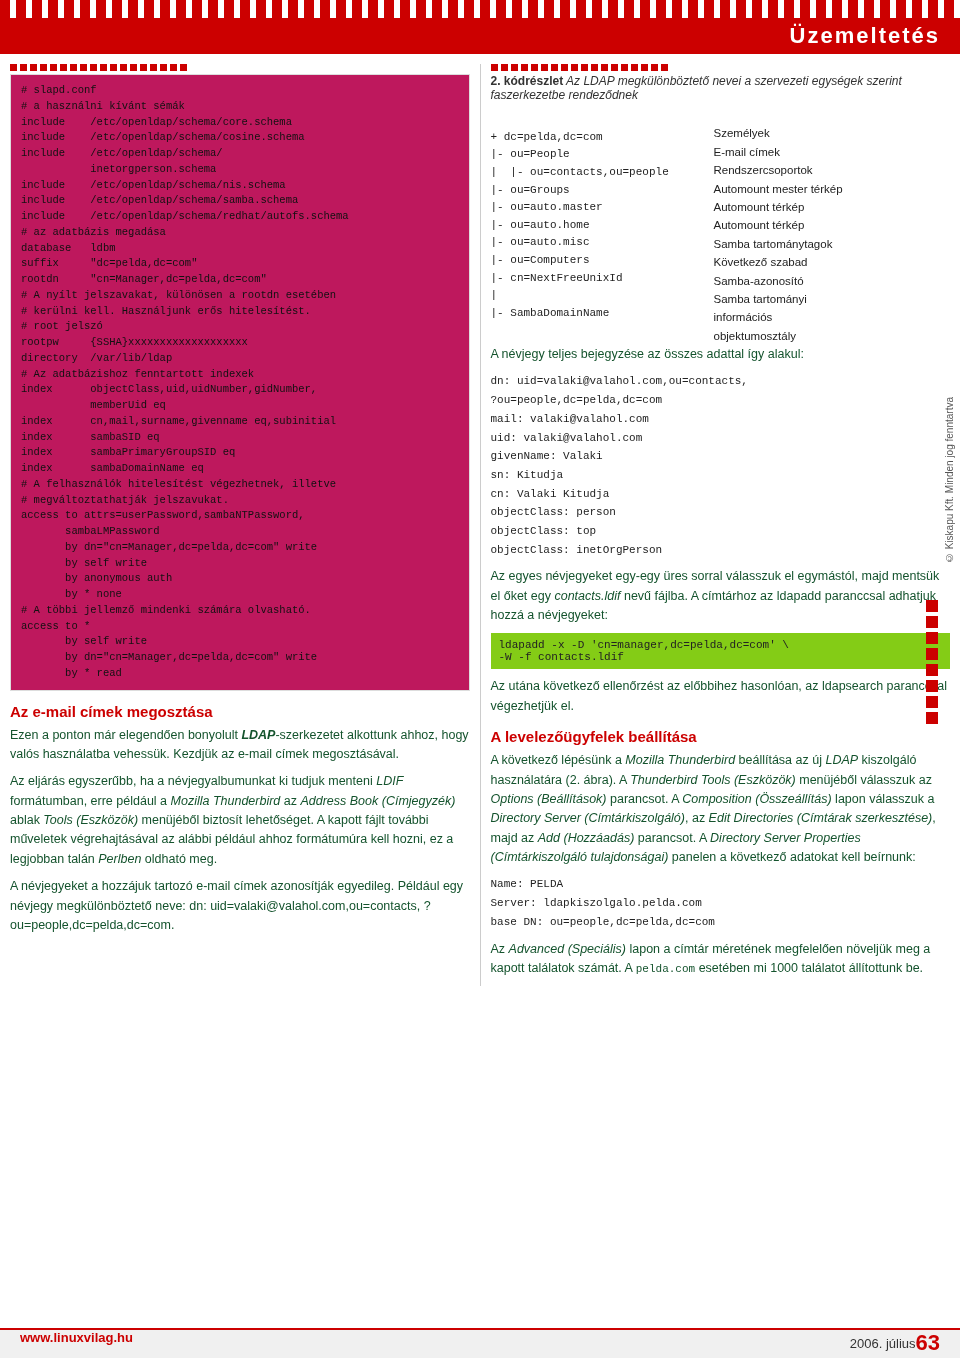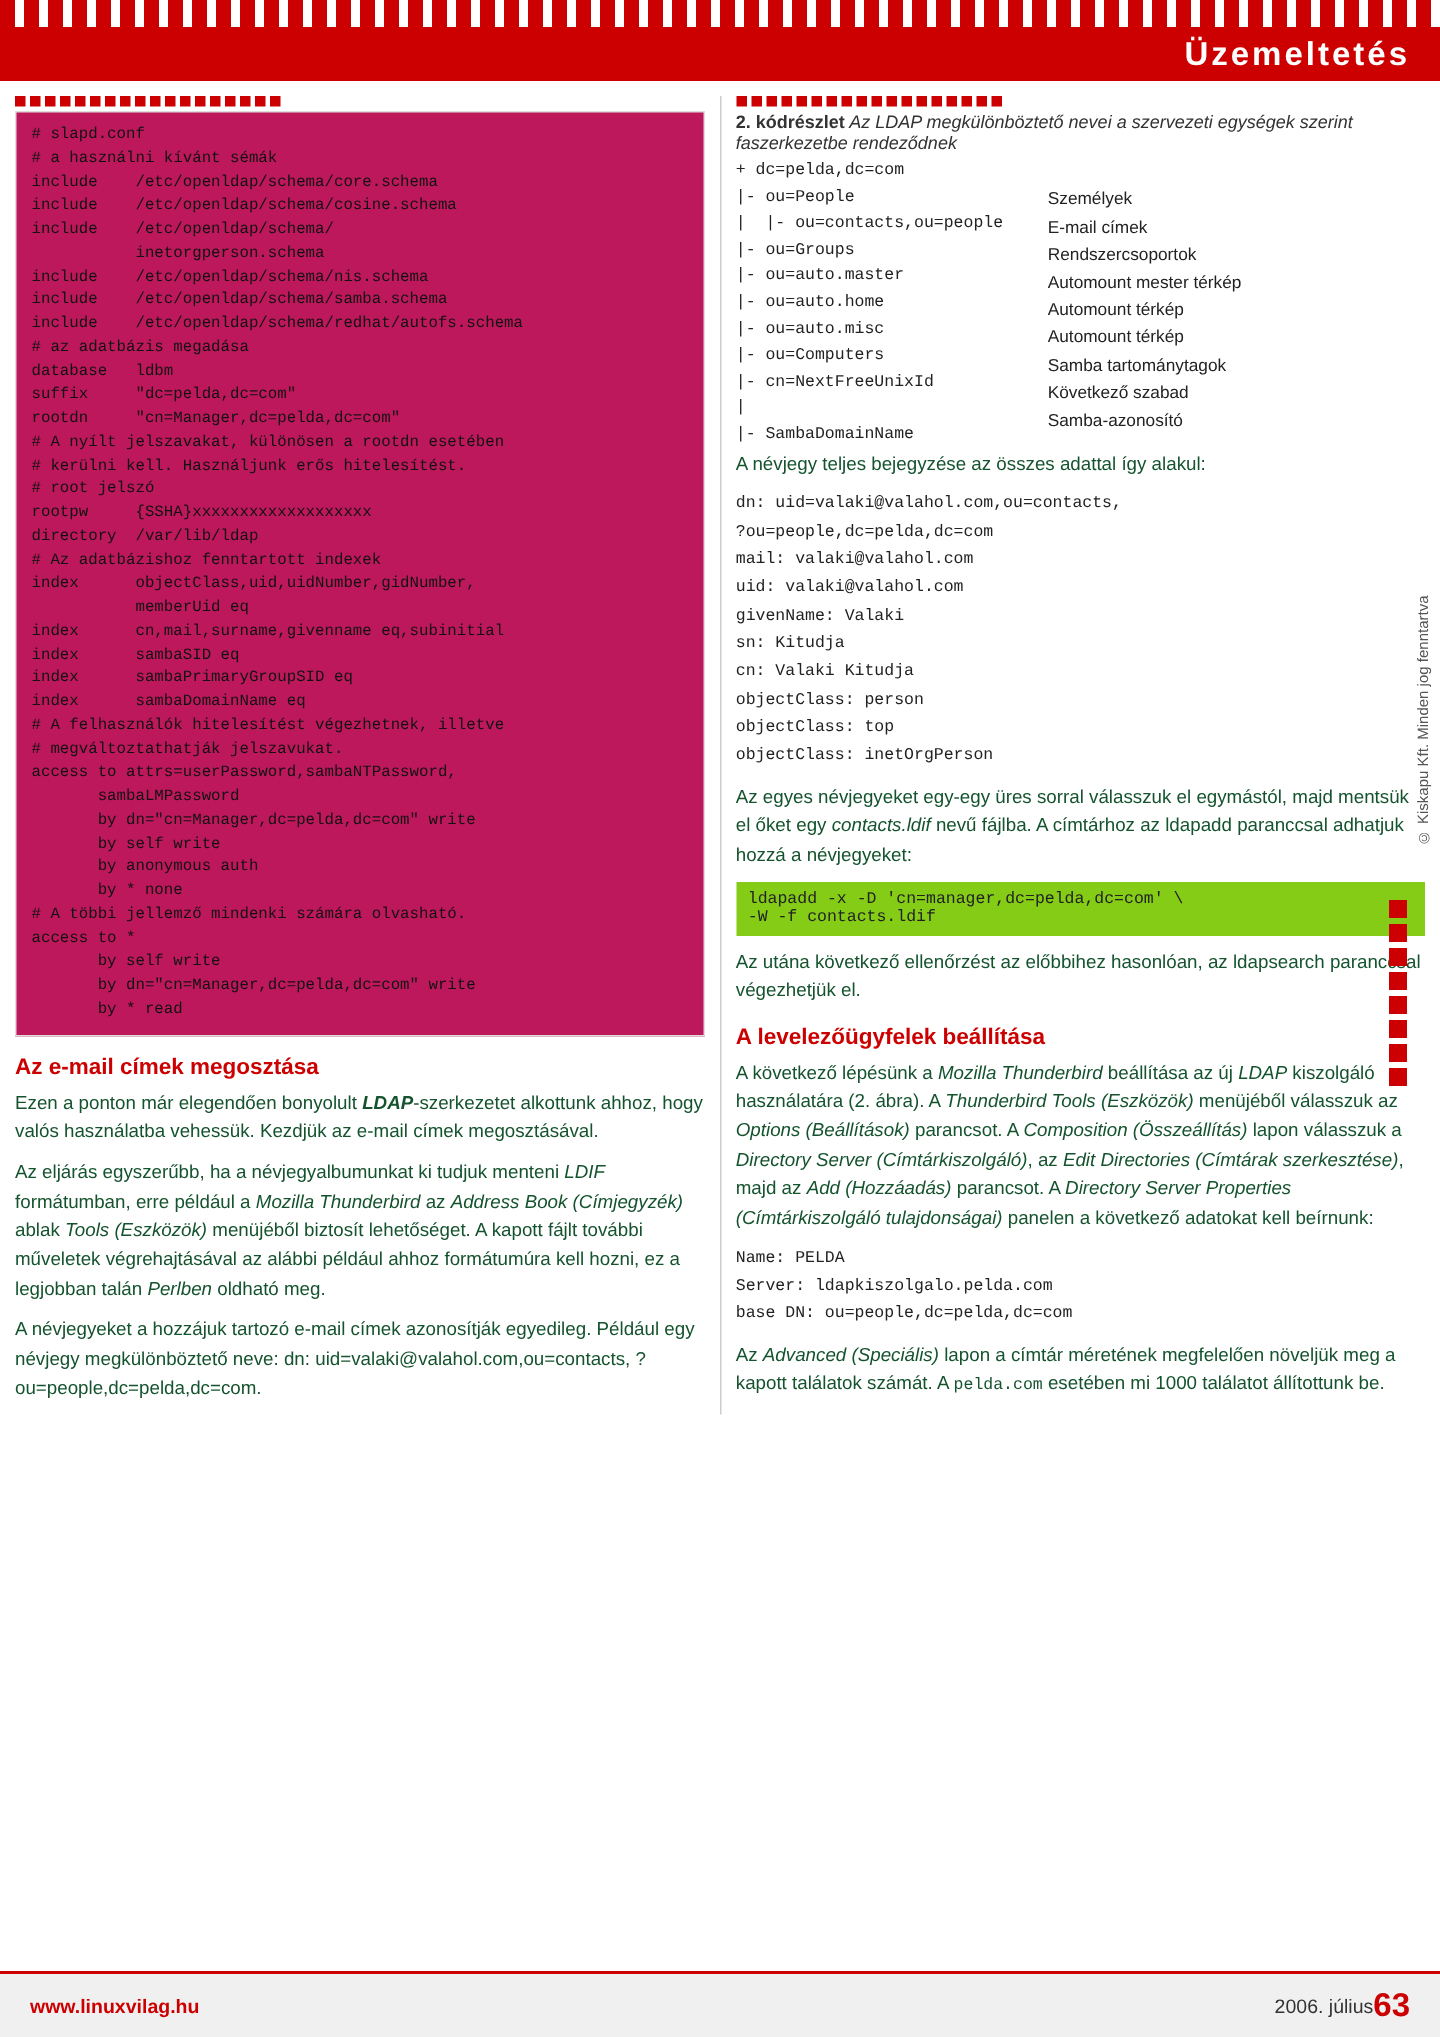--- a/index.html
+++ b/index.html
@@ -104,21 +104,22 @@
       color: #14532d;
     }
     .body-text em {
       font-style: italic;
     }
     .body-text strong {
       font-weight: bold;
     }
     .ldap-tree-right {
       display: flex;
-      gap: 0;
+      gap: 15px;
+      align-items: center;
     }
     .ldap-col-left {
       flex: 0 0 200px;
       font-family: 'Courier New', Courier, monospace;
       font-size: 11px;
       white-space: pre;
       line-height: 1.6;
     }
     .ldap-col-right {
       flex: 1;
@@ -145,24 +146,24 @@
       color: #555;
       white-space: nowrap;
     }
 
     
     .footer {
       position: absolute;
       bottom: 0;
       left: 0;
       right: 0;
-      height: 44px;
+      height: 30px;
       background: #f0f0f0;
       display: flex;
-      align-items: center;
+      align-items: flex-start;
       justify-content: space-between;
       padding: 0 20px;
       border-top: 2px solid #cc0000;
     }
     .footer-left {
       color: #cc0000;
       font-size: 13px;
       font-weight: bold;
     }
     .footer-right {
@@ -383,20 +384,21 @@
       <div class="ldap-col-right">
         <div>&nbsp;</div>
         <div>Személyek</div>
         <div>E-mail címek</div>
         <div>Rendszercsoportok</div>
         <div>Automount mester térkép</div>
         <div>Automount térkép</div>
         <div>Automount térkép</div>
         <div>Samba tartománytagok</div>
         <div>Következő szabad<br>Samba-azonosító</div>
+        <div>Samba tartományi<br>információs<br>objektumosztály</div>
       </div>
     </div>
 
     <p class="body-text">A névjegy teljes bejegyzése az összes adattal így alakul:</p>
 
     <div class="vcard-block">dn: uid=valaki@valahol.com,ou=contacts,
 ?ou=people,dc=pelda,dc=com
 mail: valaki@valahol.com
 uid: valaki@valahol.com
 givenName: Valaki

